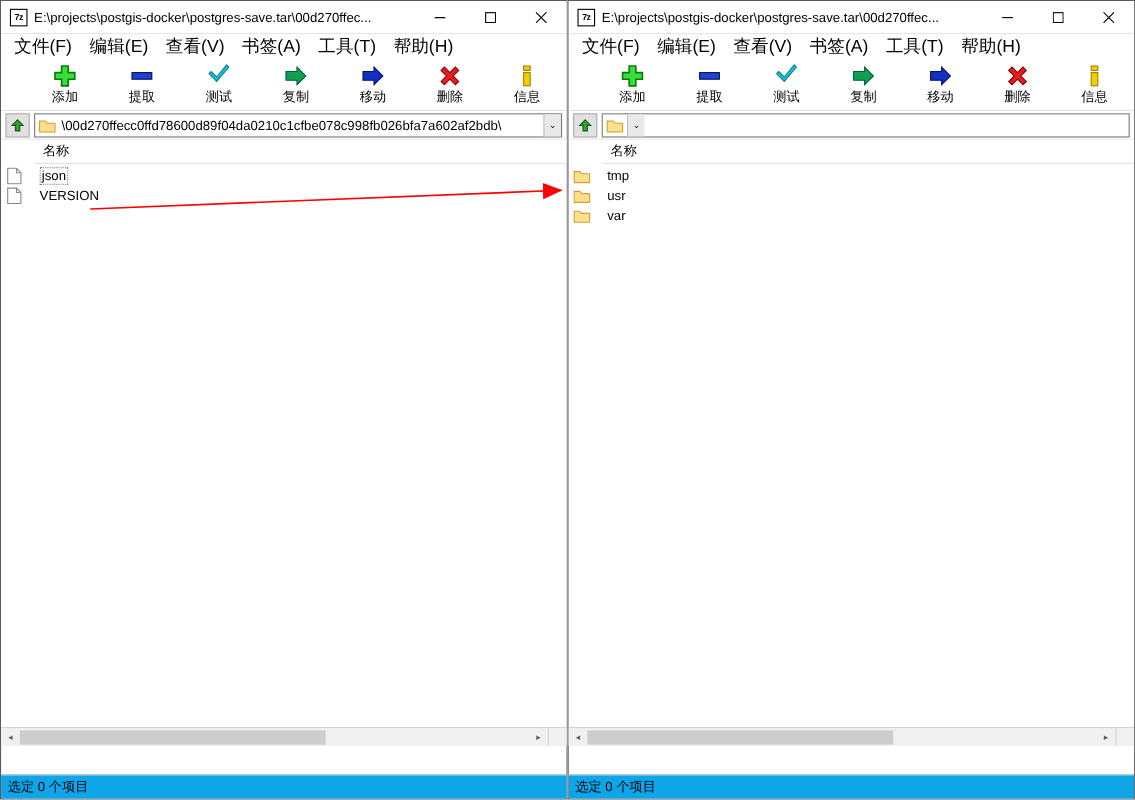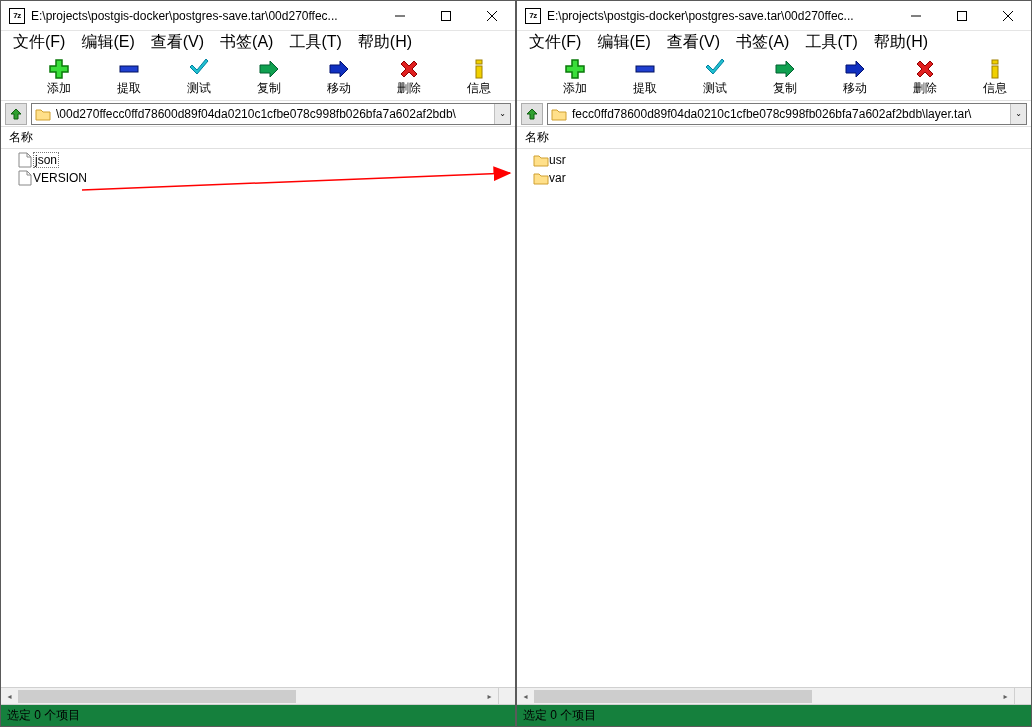--- a/index.html
+++ b/index.html
@@ -135,32 +135,33 @@
     flex-direction: column;
   }
   .list-header {
     height: 22px;
     border-bottom: 1px solid #e0e0e0;
     display: flex;
     align-items: center;
     padding-left: 8px;
     font-size: 12px;
     background: #fff;
+    margin-left: 30px;
   }
   .list-body {
     flex: 1;
     padding: 2px 0;
     overflow: hidden;
   }
   .file-row {
     height: 18px;
     display: flex;
     align-items: center;
-    padding-left: 16px;
-    gap: 0;
+    padding-left: 4px;
+    gap: 15px;
     font-size: 12px;
   }
   .file-ico {
     width: 16px; height: 16px;
     display:flex; align-items:center; justify-content:center;
     flex-shrink: 0;
   }
   .file-name.selected {
     border: 1px dotted #7a7a7a;
     padding: 0 1px;
@@ -187,21 +188,22 @@
   .sb-track { flex:1; height:100%; background:#f0f0f0; position:relative; }
   .sb-thumb { position:absolute; left:0; top:2px; height:13px; background:#cdcdcd; }
 
   .statusbar {
     height: 22px;
     border-top: 1px solid #d0d0d0;
     display: flex;
     align-items: center;
     padding-left: 6px;
     font-size: 12px;
-    background: #15803d;
+    background: #0ea5e9;
+    margin-top: 26px;
   }
 
   
   .arrow-annot {
     position: absolute;
     pointer-events: none;
     z-index: 100;
   }
 </style>
 </head>
@@ -452,28 +454,35 @@
       <svg width="14" height="14" viewBox="0 0 14 14">
           <path d="M7 2l5 5H9v5H5V7H2z" fill="#30a030" stroke="#106010"></path>
         </svg>
     </div>
     <div class="path-input">
       <div class="path-folder-ico">
           <svg width="16" height="14" viewBox="0 0 16 14">
             <path d="M1 3h5l2 2h7v8H1z" fill="#ffe08a" stroke="#d0a030"></path>
           </svg>
         </div>
-      <div class="path-text">fecc0ffd78600d89f04da0210c1cfbe078c998fb026bfa7a602af2bdb\layer.tar\</div>
       <div class="path-drop">⌄</div>
     </div>
   </div>
 
   <div class="filelist">
     <div class="list-header">名称</div>
     <div class="list-body">
+      <div class="file-row">
+        <div class="file-ico">
+            <svg width="16" height="14" viewBox="0 0 16 14">
+              <path d="M1 3h5l2 2h7v8H1z" fill="#ffe08a" stroke="#d0a030"></path>
+            </svg>
+          </div>
+        <span class="file-name">tmp</span>
+      </div>
       <div class="file-row">
         <div class="file-ico">
             <svg width="16" height="14" viewBox="0 0 16 14">
               <path d="M1 3h5l2 2h7v8H1z" fill="#ffe08a" stroke="#d0a030"></path>
             </svg>
           </div>
         <span class="file-name">usr</span>
       </div>
       <div class="file-row">
         <div class="file-ico">

